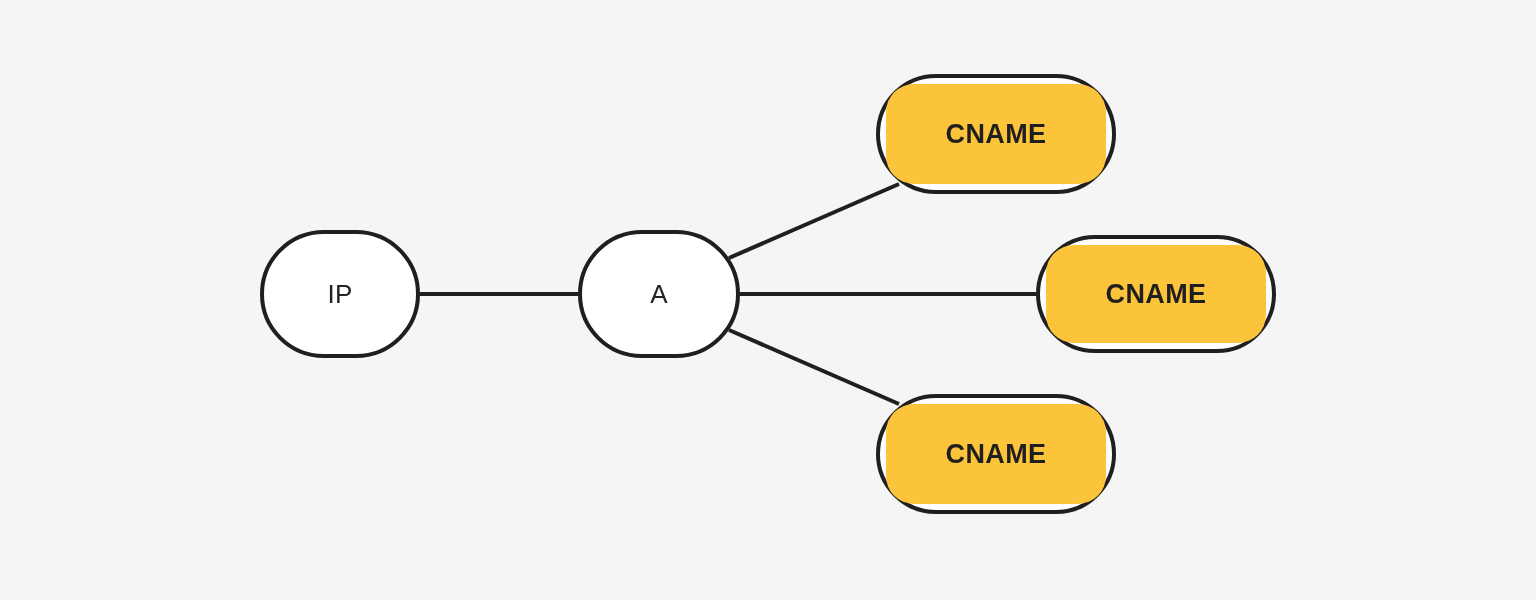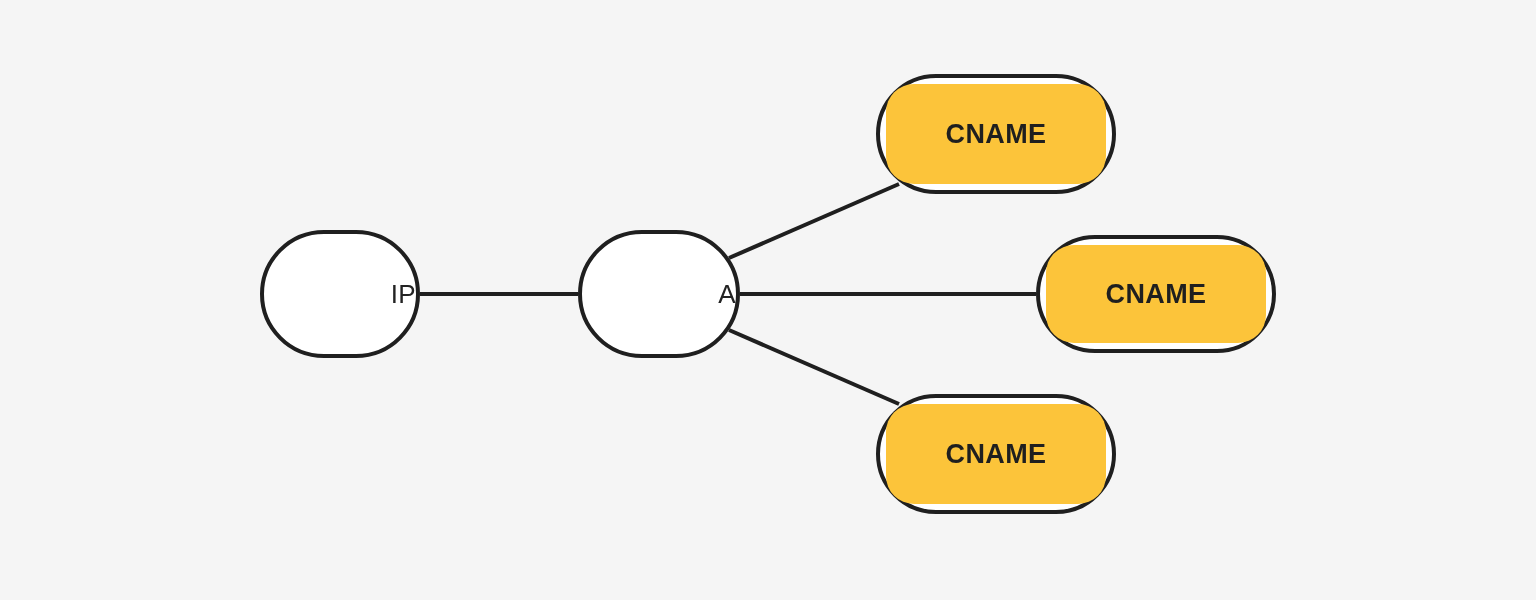--- a/index.html
+++ b/index.html
@@ -24,21 +24,21 @@
     left: 0;
     top: 0;
     width: 1536px;
     height: 600px;
   }
   .node {
     position: absolute;
     box-sizing: border-box;
     display: flex;
     align-items: center;
-    justify-content: flex-end;
+    justify-content: center;
   }
   
   .node-plain {
     background: #ffffff;
     border: 4px solid #1f1f1f;
     border-radius: 999px;
   }
   .node-plain .node-label {
     font-size: 26px;
     font-weight: 400;

